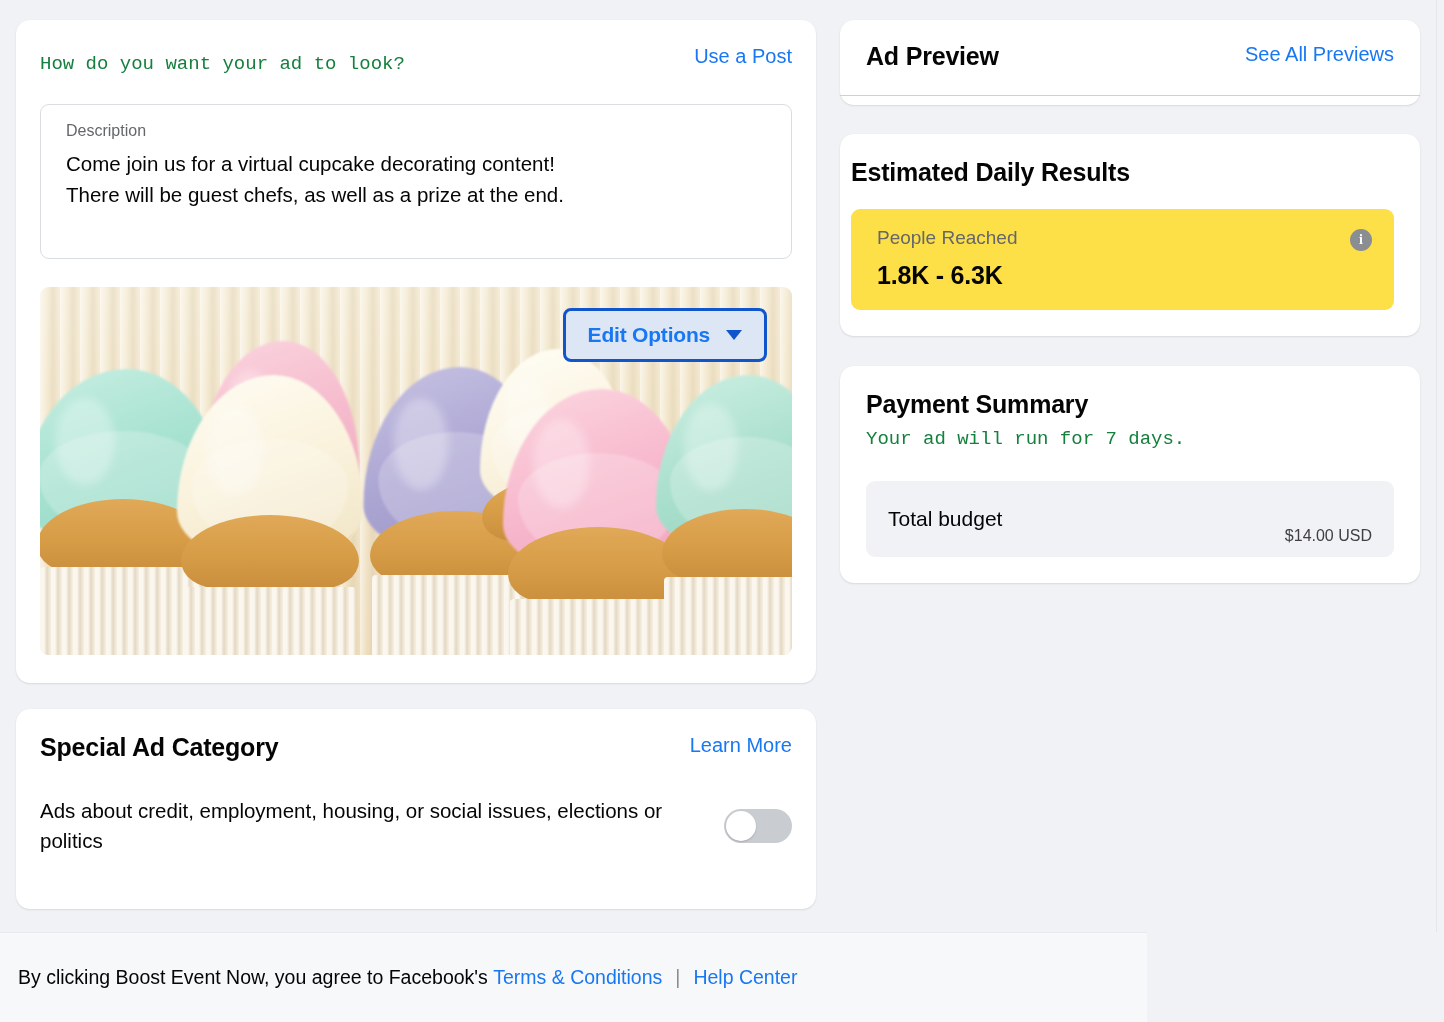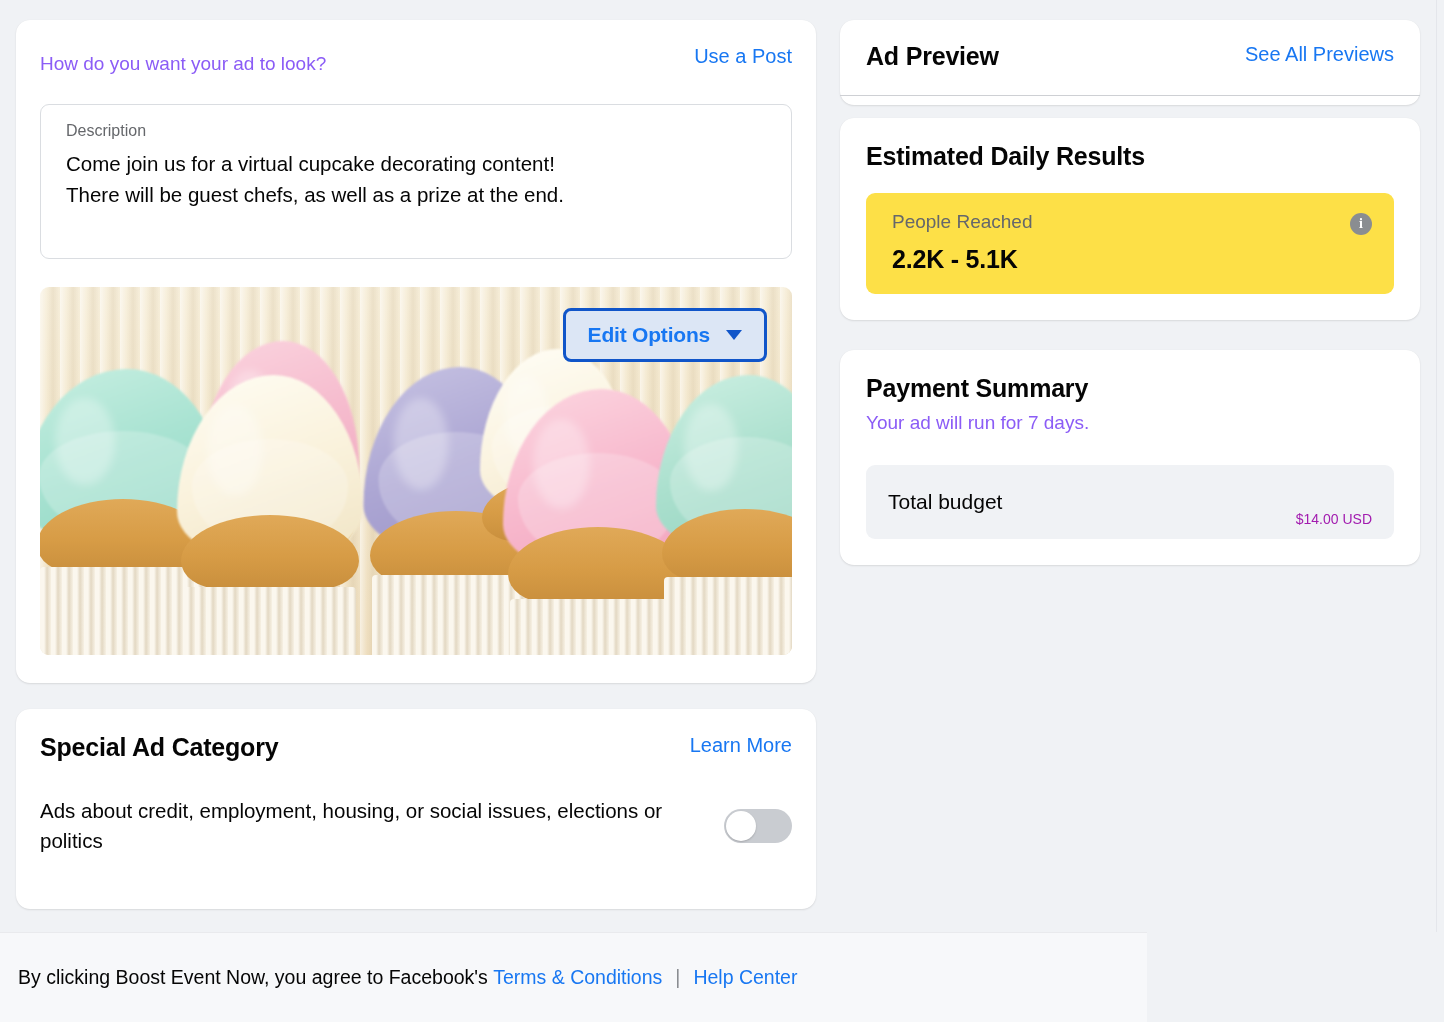--- a/index.html
+++ b/index.html
@@ -54,23 +54,24 @@
   .card-title {
     font-size: 25px;
     font-weight: bold;
     color: #050505;
     letter-spacing: -0.2px;
     line-height: 1.15;
   }
 
   .card-sub {
     font-size: 19px;
-    color: #8b5cf6;
+    color: #15803d;
     margin-top: 9px;
     line-height: 1.2;
+    font-family: Liberation Mono, monospace;
   }
 
   .link {
     font-size: 20px;
     color: #1877F2;
     text-decoration: none;
     cursor: pointer;
     line-height: 1.2;
     white-space: nowrap;
   }
@@ -243,22 +244,22 @@
     padding-bottom: 24px;
   }
   #ad-preview-divider {
     height: 1px;
     background: #CED0D4;
     margin: 0 -26px;
   }
   #ad-preview-footer { height: 9px; }
 
   #estimated-results-card {
-    margin-top: 13px;
-    padding: 24px 26px 26px 26px;
+    margin-top: 29px;
+    padding: 24px 26px 26px 11px;
   }
 
   .grey-box {
     background: #fde047;
     border-radius: 9px;
     margin-top: 22px;
     padding: 18px 26px 20px 26px;
     position: relative;
   }
 
@@ -303,21 +304,21 @@
   #budget-row {
     background: #F0F2F5;
     border-radius: 9px;
     margin-top: 30px;
     padding: 12px 22px;
     display: flex;
     align-items: center;
     justify-content: space-between;
   }
   .budget-label { font-size: 21px; color: #050505; }
-  .budget-value { font-size: 14px; color: #a21caf; margin-top: 34px; }
+  .budget-value { font-size: 16px; color: #404040; margin-top: 34px; }
 
   
   #scrollbar-track {
     position: absolute;
     right: 0; top: 0;
     width: 8px;
     height: 932px;
     background: transparent;
     border-left: 1px solid #E4E6EB;
   }
@@ -461,21 +462,21 @@
           <a class="link">See All Previews</a>
         </div>
         <div id="ad-preview-divider"></div>
         <div id="ad-preview-footer"></div>
       </section>
 
       <section class="card" id="estimated-results-card">
         <h2 class="card-title">Estimated Daily Results</h2>
         <div class="grey-box">
           <div class="grey-label">People Reached</div>
-          <div class="grey-value">2.2K - 5.1K</div>
+          <div class="grey-value">1.8K - 6.3K</div>
           <div class="info-icon">i</div>
         </div>
       </section>
 
       <section class="card" id="payment-summary-card">
         <h2 class="card-title">Payment Summary</h2>
         <p class="card-sub">Your ad will run for 7 days.</p>
         <div id="budget-row">
           <span class="budget-label">Total budget</span>
           <span class="budget-value">$14.00 USD</span>

